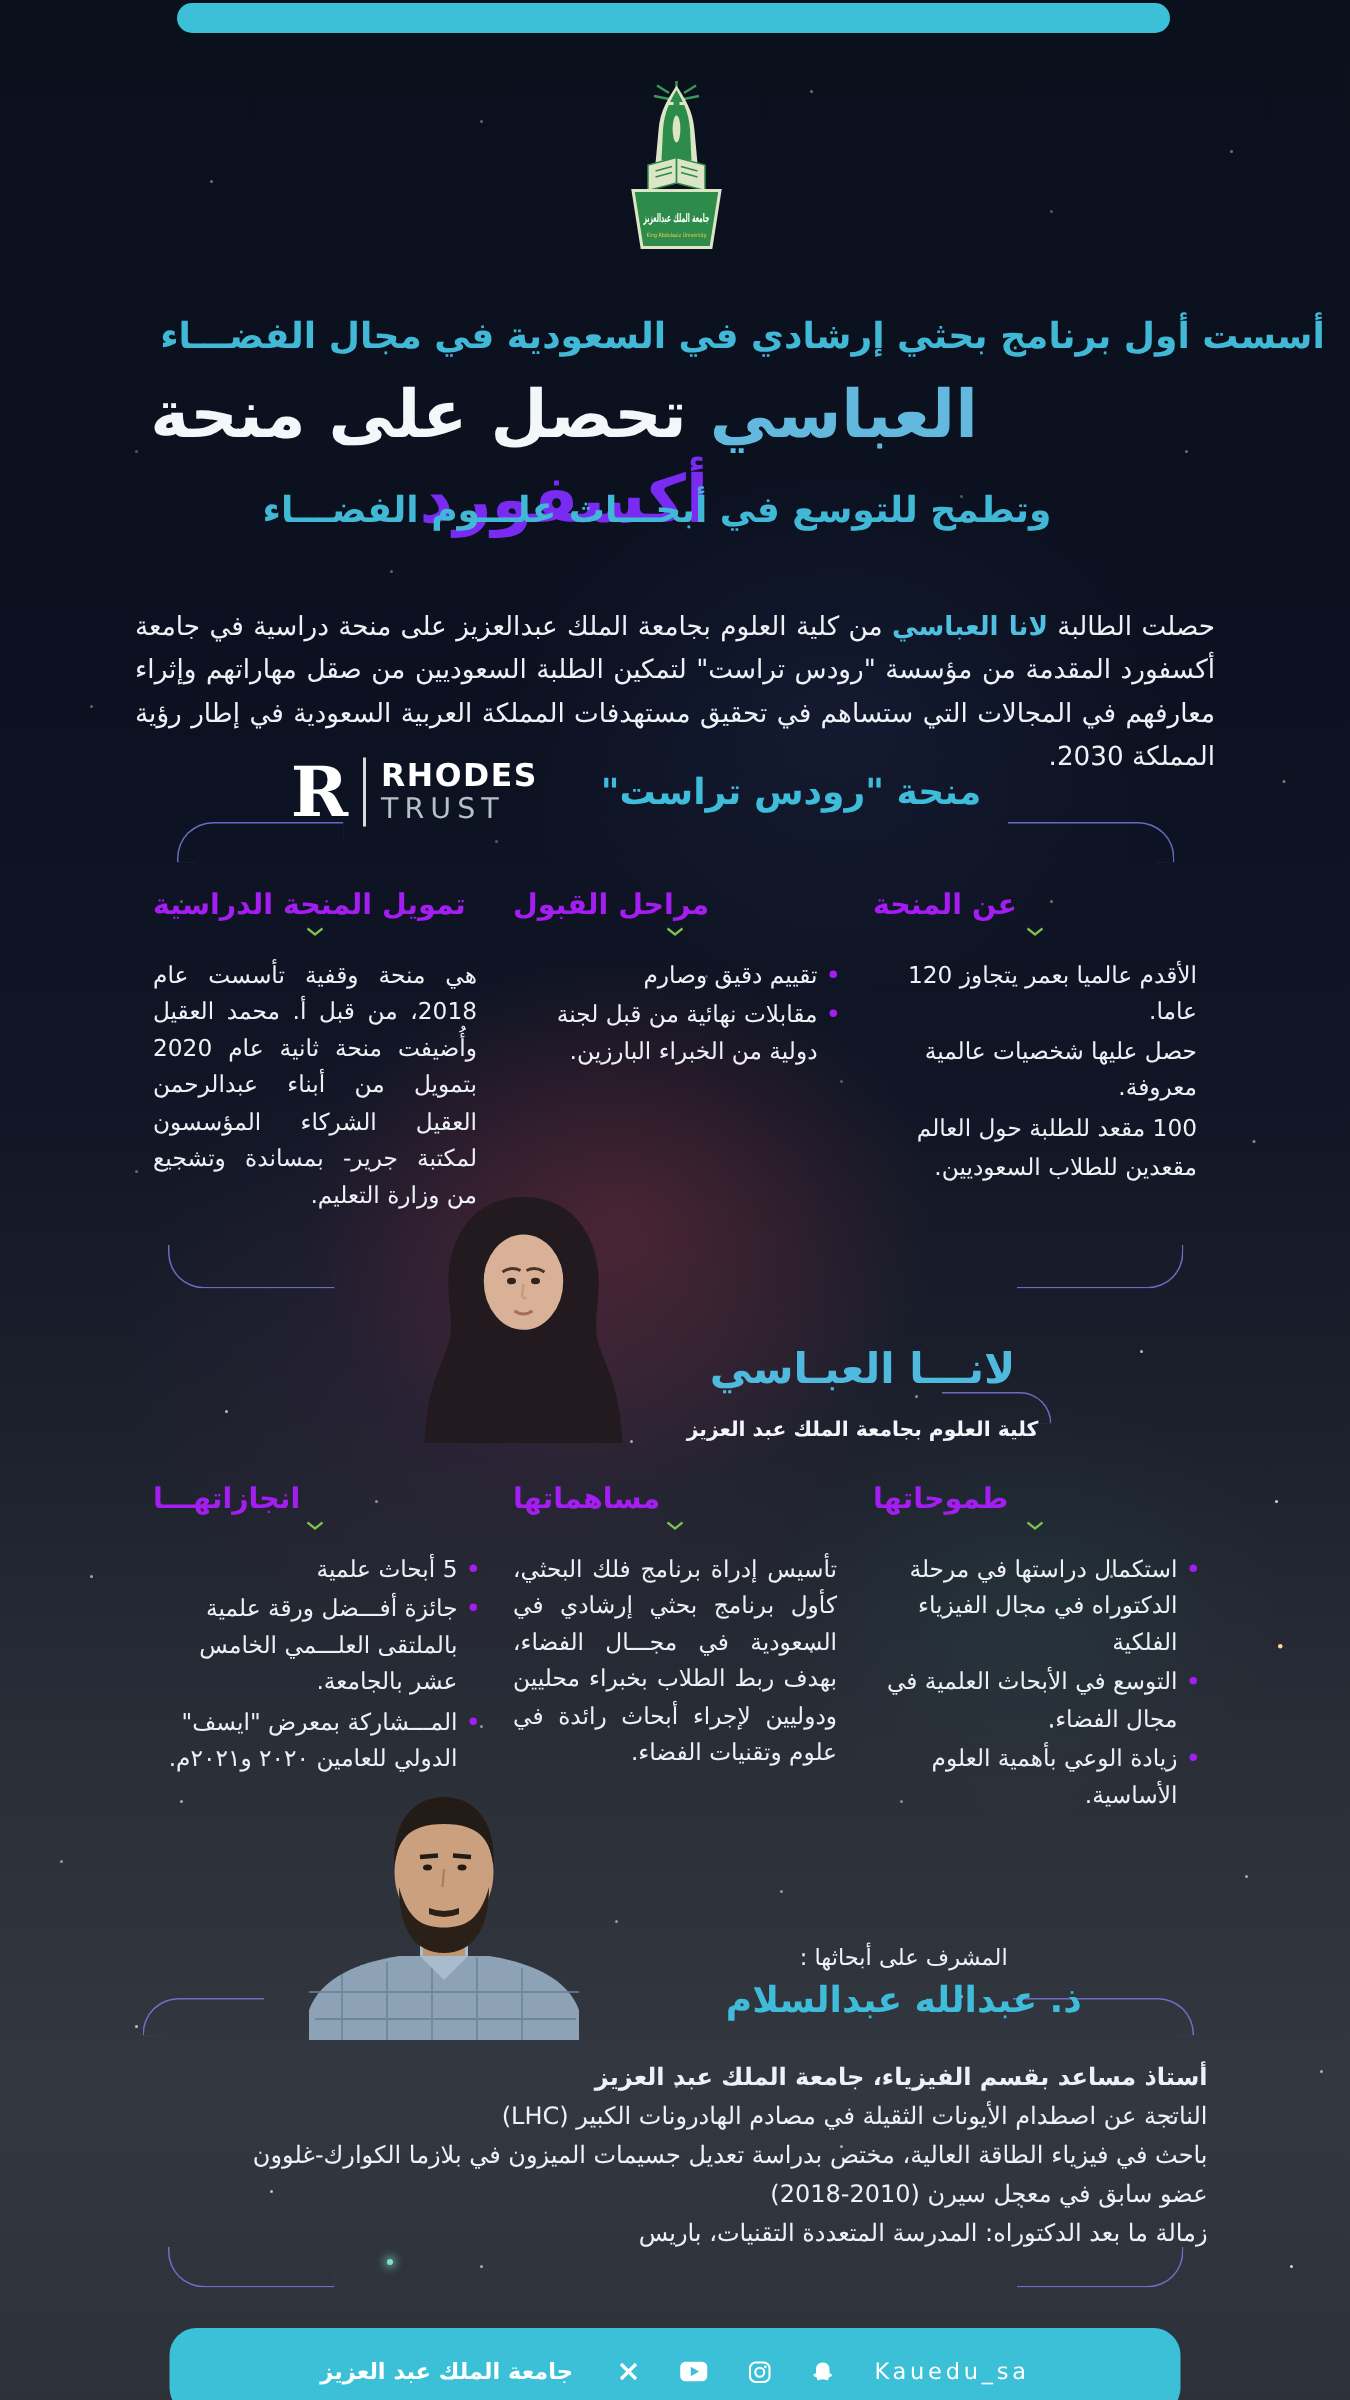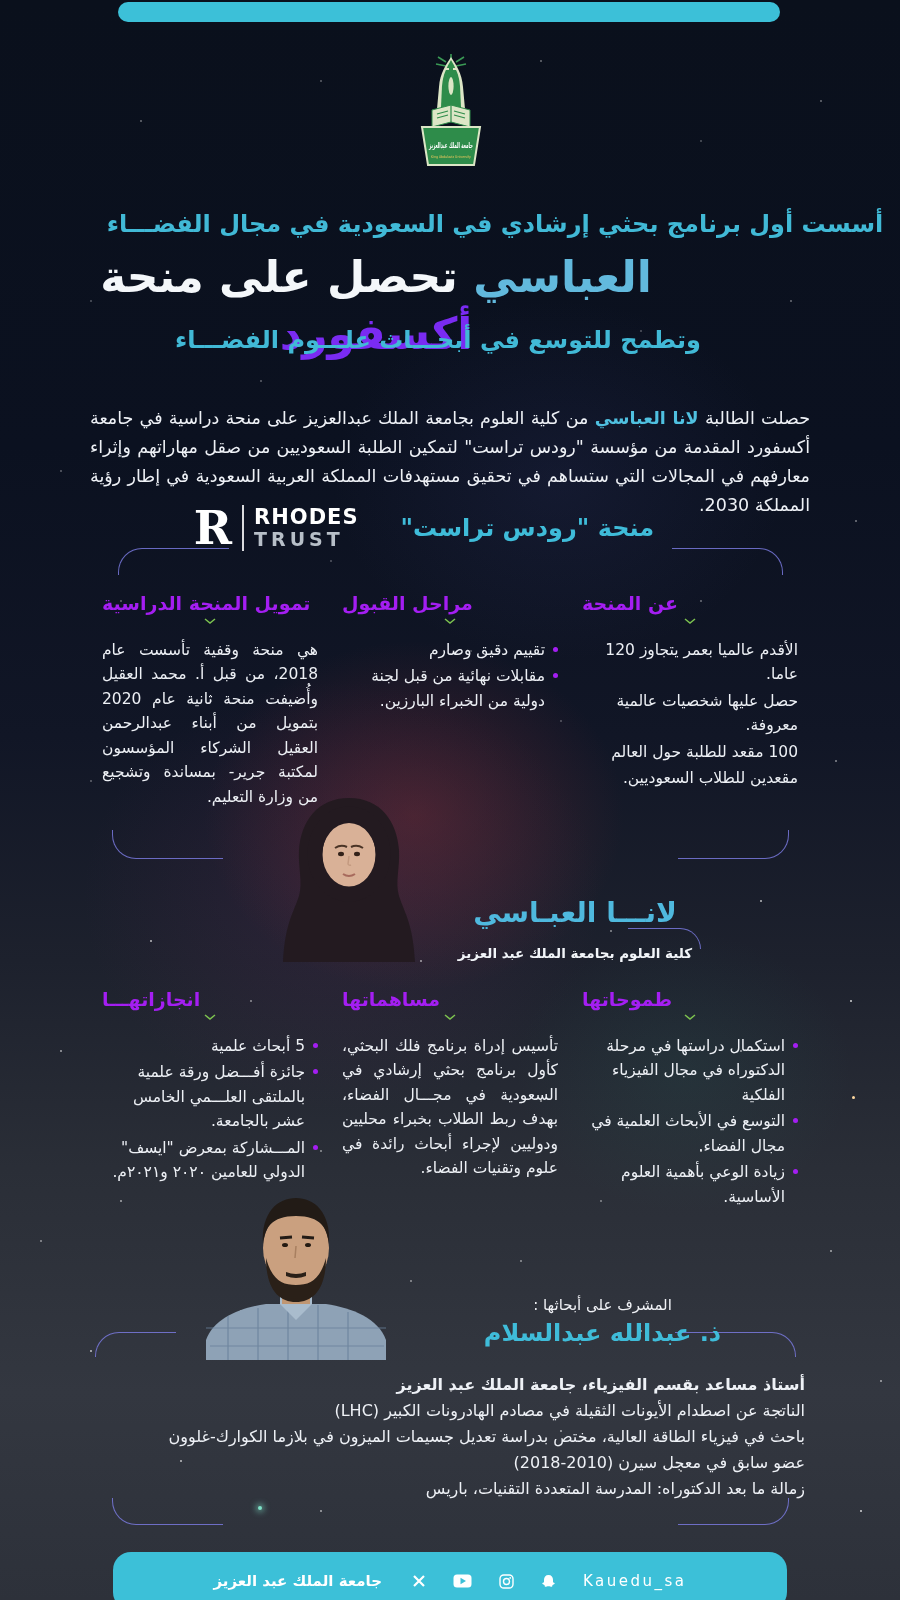--- a/index.html
+++ b/index.html
@@ -50,21 +50,21 @@
 
   .intro{position:absolute;left:90px;top:386px;width:720px;direction:rtl;text-align:justify;text-align-last:right;
     font-size:17.5px;line-height:1.66;color:#eef1f6;font-weight:500;}
   .intro .hl-name{color:#4fc0e0;font-weight:700;}
 
   .grant-head{position:absolute;left:0;top:505px;width:900px;display:flex;justify-content:center;align-items:center;gap:42px;transform:translateX(-26px);}
   .rhodes{display:flex;align-items:center;gap:10px;}
   .rh-r{font-size:46px;font-weight:900;color:#ffffff;line-height:1;font-family:"DejaVu Serif","Liberation Serif",serif;}
   .rh-div{width:2px;height:46px;background:rgba(255,255,255,.85);}
   .rh-line1{font-size:21px;font-weight:800;letter-spacing:1px;color:#ffffff;line-height:1.1;}
-  .rh-line2{font-size:19px;font-weight:700;letter-spacing:4px;color:#b7bfc8;line-height:1.1;}
+  .rh-line2{font-size:19px;font-weight:400;letter-spacing:4px;color:#b7bfc8;line-height:1.1;}
   .grant-title{font-size:24px;font-weight:800;color:#3fbcd9;direction:rtl;}
 
   .cols{position:absolute;left:102px;width:696px;display:flex;direction:rtl;gap:24px;}
   .cols.grant{top:592px;} .cols.lana{top:988px;}
   .col{flex:1;min-width:0;}
   .col-header{text-align:left;font-size:19px;font-weight:800;color:#a41ef2;}
   .chev{display:block;margin:4px auto 0;}
   .col-body{margin-top:13px;font-size:15.5px;line-height:1.58;color:#edf0f5;text-align:right;}
   .col-body.just{text-align:justify;text-align-last:right;}
   .blist{display:flex;flex-direction:column;gap:2px;}

